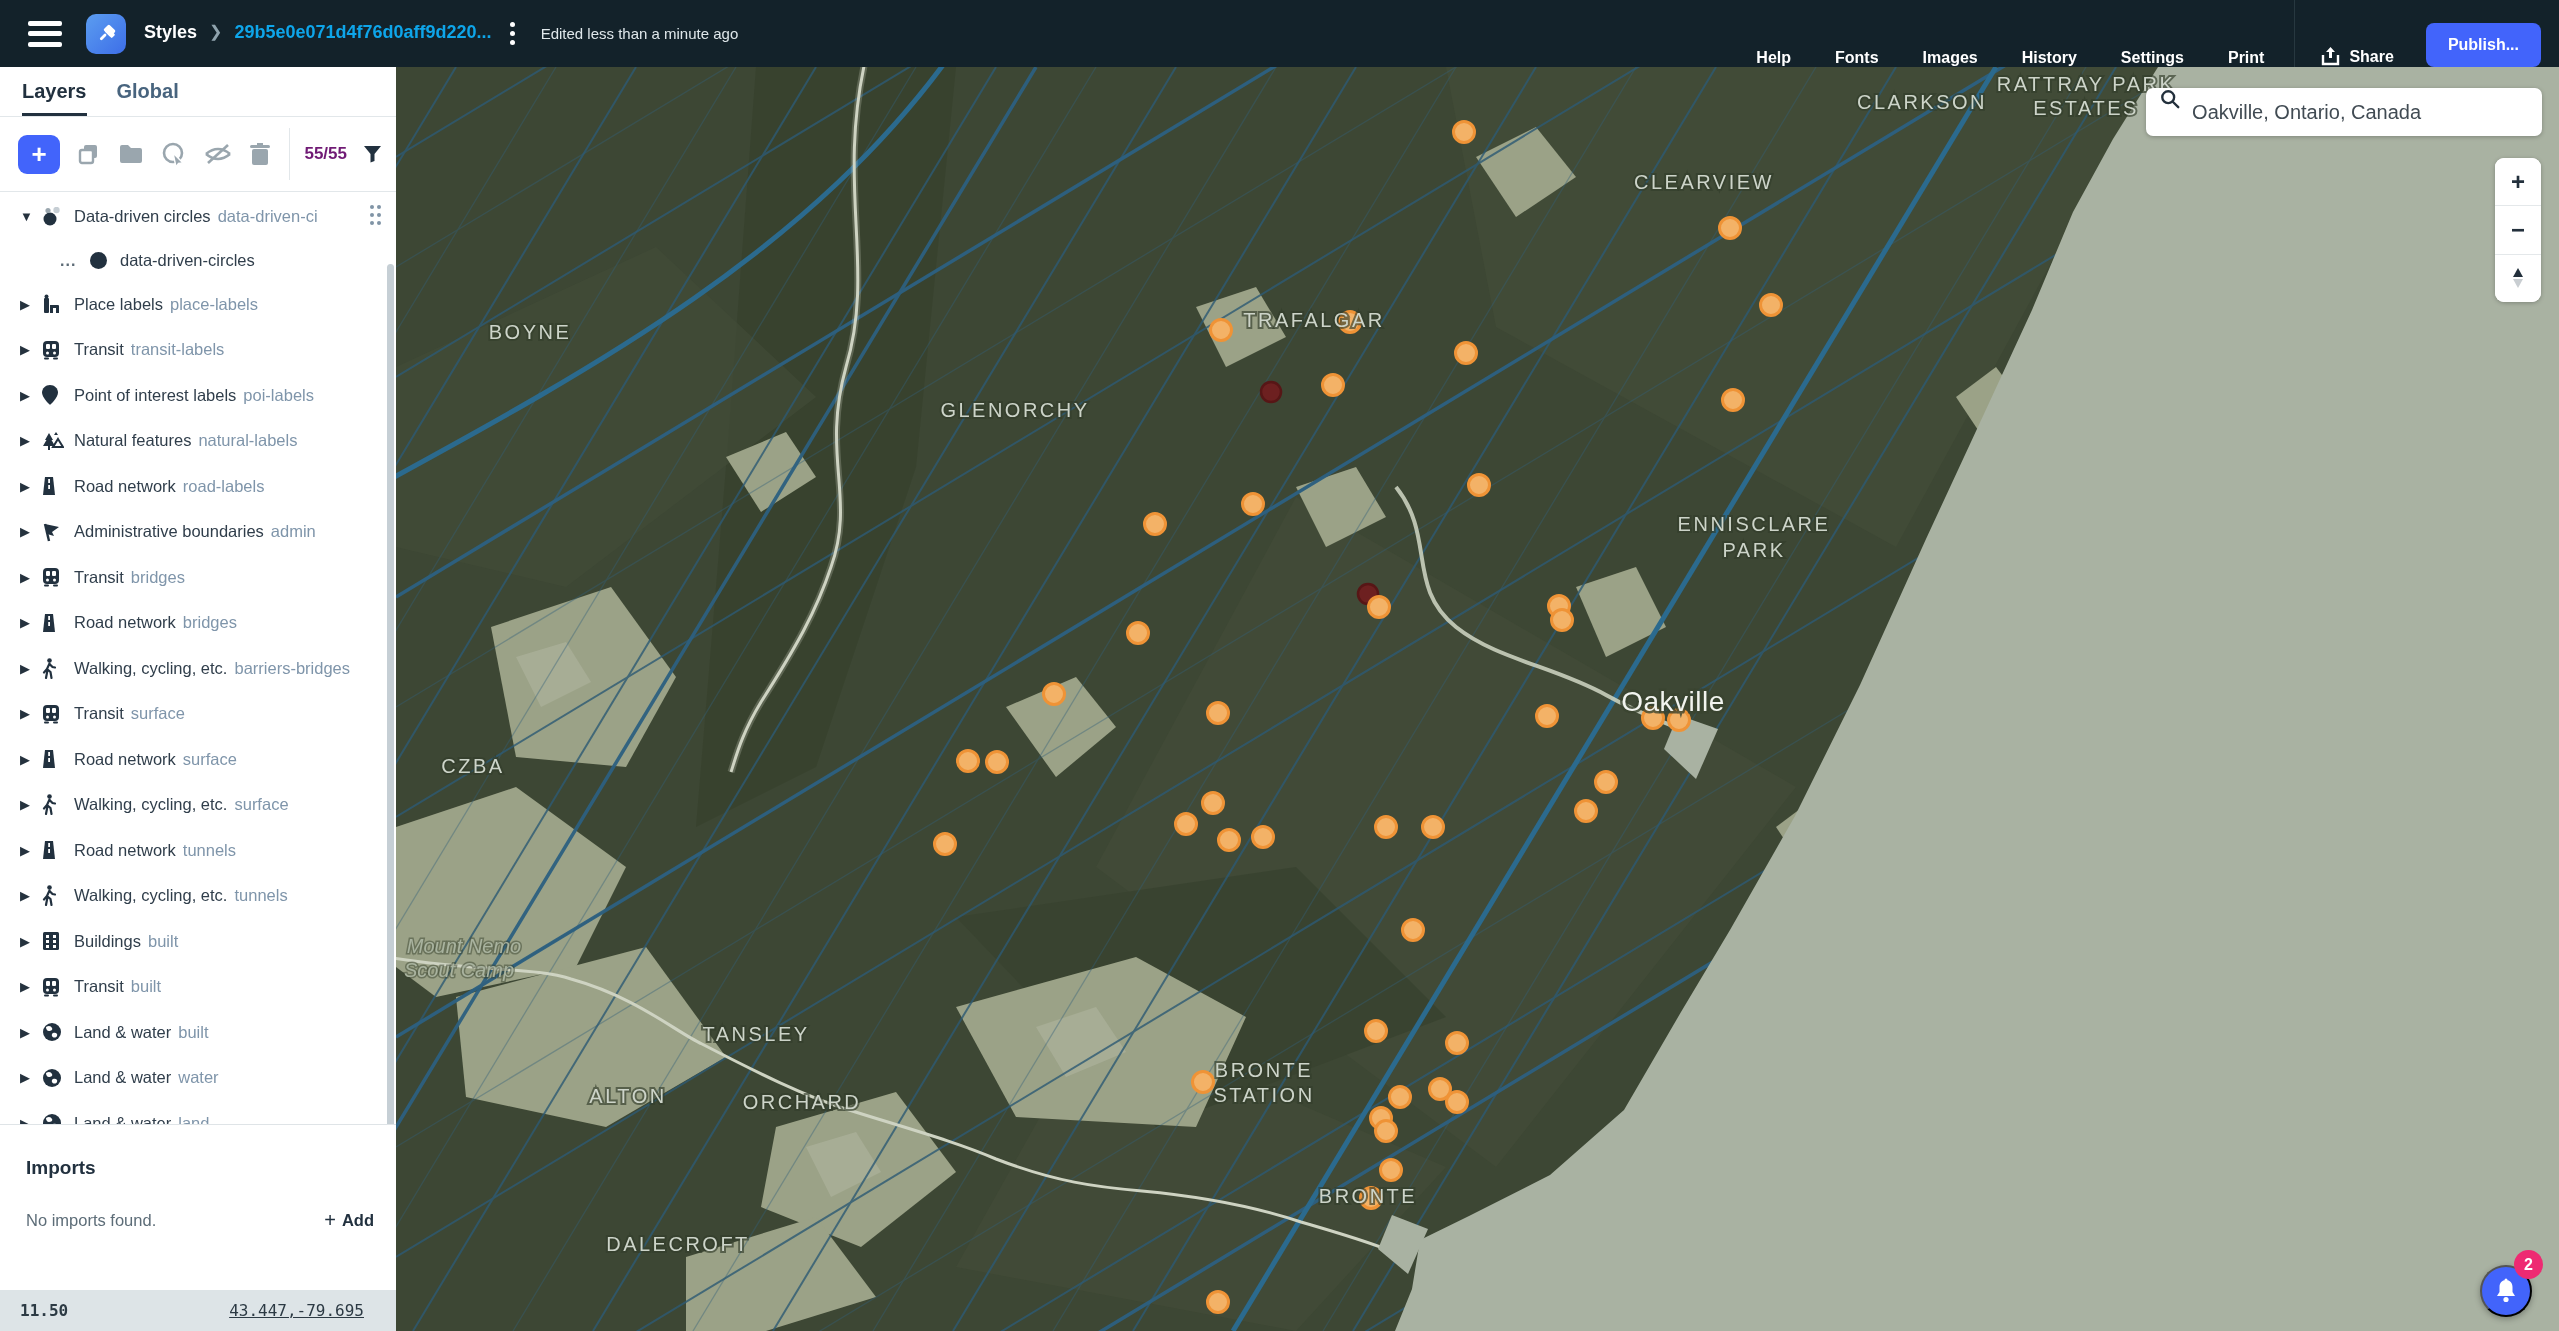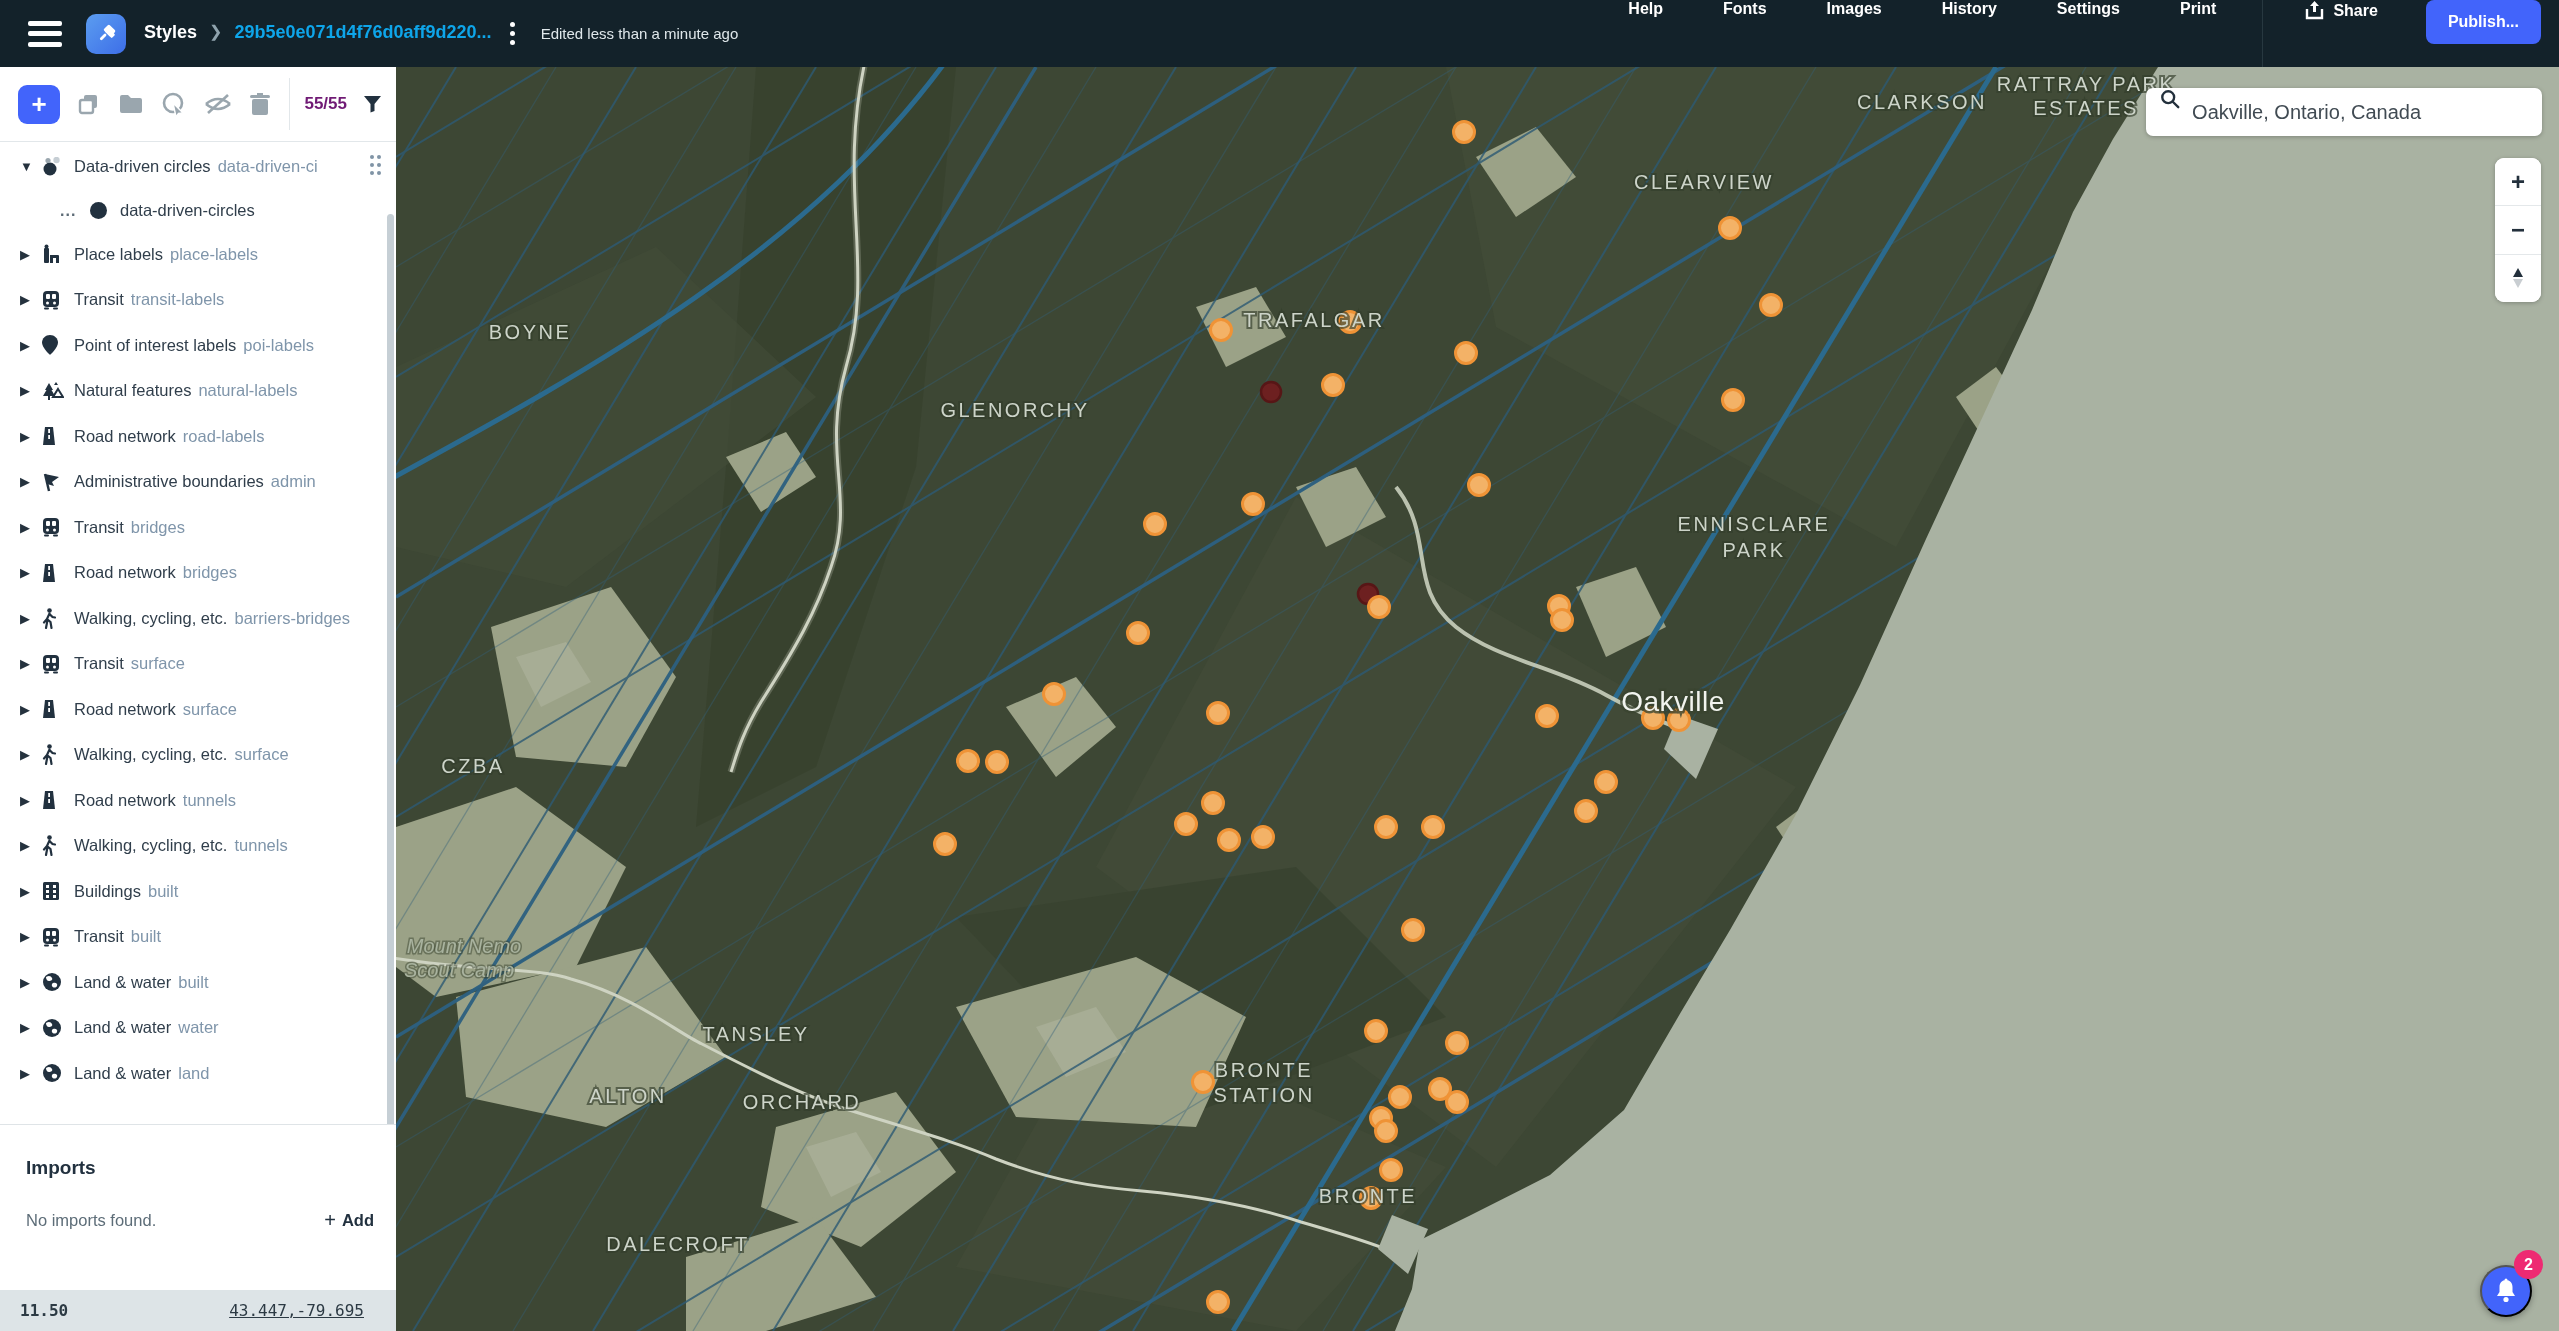--- a/index.html
+++ b/index.html
@@ -17,21 +17,21 @@
     display:flex; align-items:center; justify-content:center; }
   .crumbs { display:flex; align-items:flex-start; margin-left:18px; gap:12px; }
   .crumb-section { color:#fff; font-weight:bold; font-size:18px; }
   .crumb-chev { color:#8fa3ad; font-size:16px; }
   .crumb-id { color:#0ea5e9; font-weight:bold; font-size:18px; max-width:310px;
     white-space:nowrap; overflow:hidden; }
   .kebab { color:#fff; font-size:20px; font-weight:bold; letter-spacing:0; line-height:7px;
     display:flex; flex-direction:column; gap:4px; margin-left:6px; cursor:pointer; }
   .kebab i { width:5px; height:5px; border-radius:50%; background:#fff; display:block; }
   .edited { color:#dfe7ea; font-size:15px; margin-left:26px; }
-  .topmenu { margin-left:auto; display:flex; align-items:flex-start; gap:16px; }
+  .topmenu { margin-left:auto; display:flex; align-items:flex-end; gap:0; }
   .topmenu .item { color:#fff; font-size:16px; font-weight:600; padding:0 22px; cursor:pointer; }
   .topdivider { width:1px; height:67px; background:#273840; margin:0 8px; }
   .share { display:flex; align-items:center; gap:9px; color:#fff; font-size:16px;
     font-weight:600; padding:0 18px; cursor:pointer; }
   .publish { background:#4264fb; color:#fff; font-size:16px; font-weight:bold;
     border:none; border-radius:8px; height:44px; padding:0 22px; margin:0 18px 0 14px; cursor:pointer; }
 
   
   .sidebar { position:absolute; left:0; top:67px; width:396px; height:1264px;
     background:#ffffff; z-index:40; display:flex; flex-direction:column; }
@@ -143,20 +143,24 @@
         <path d="M9.5 1 L14 6 H11 V12 H8 V6 H5 Z" fill="#fff"></path>
         <path d="M2 9 V18 H17 V9" fill="none" stroke="#fff" stroke-width="2.4"></path>
       </svg>
       <span>Share</span>
     </span>
     <button class="publish">Publish...</button>
   </nav>
 </header>
 
 <aside class="sidebar">
+  <div class="tabs">
+    <span class="tab active">Layers</span>
+    <span class="tab inactive">Global</span>
+  </div>
 
   <div class="ltoolbar">
     <button class="addbtn">+</button>
     <span class="ticon">
       <svg width="24" height="24" viewBox="0 0 24 24">
           <rect x="7" y="3" width="13" height="13" rx="2" fill="#9aa6ae"></rect>
           <rect x="3" y="8" width="13" height="13" rx="2" fill="#fff" stroke="#9aa6ae" stroke-width="2.4"></rect>
         </svg>
     </span>
     <span class="ticon">

